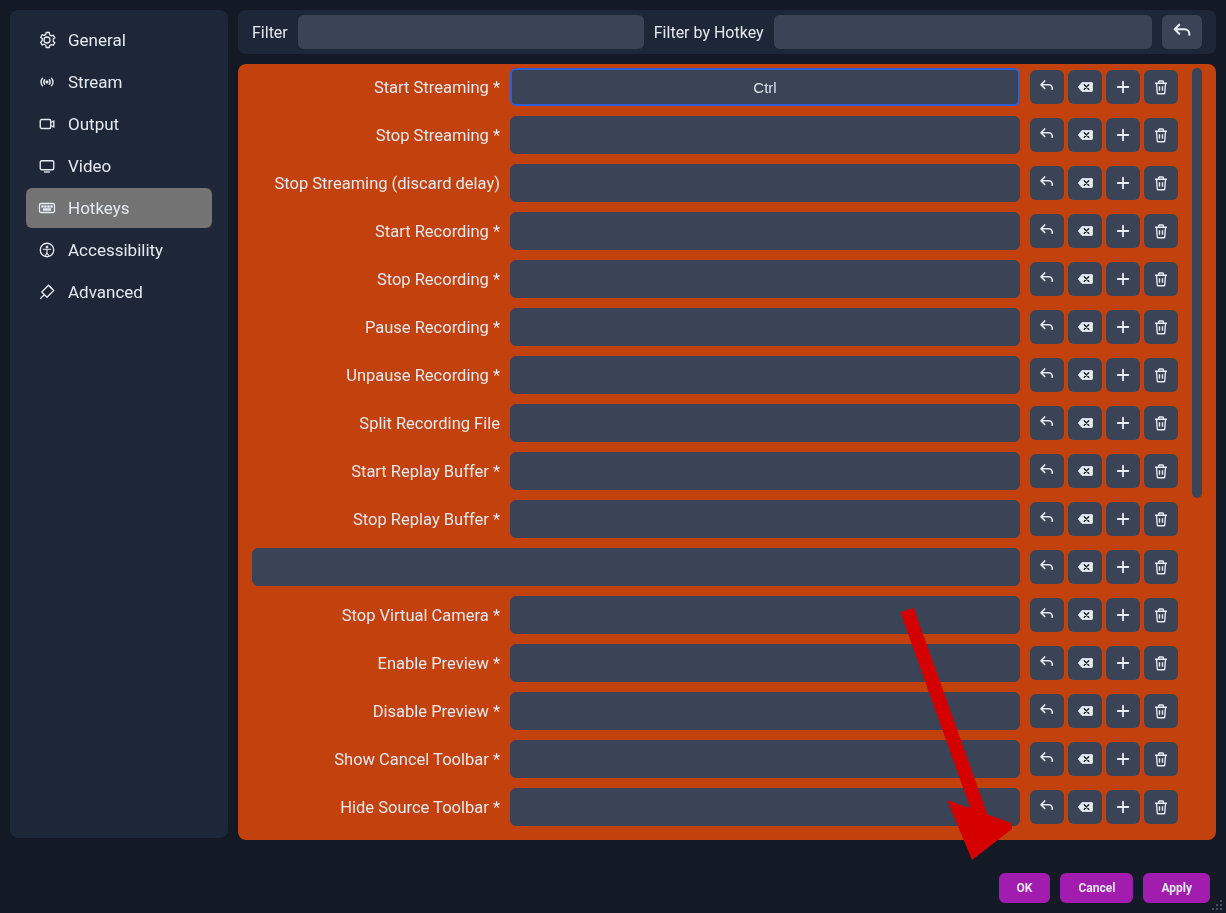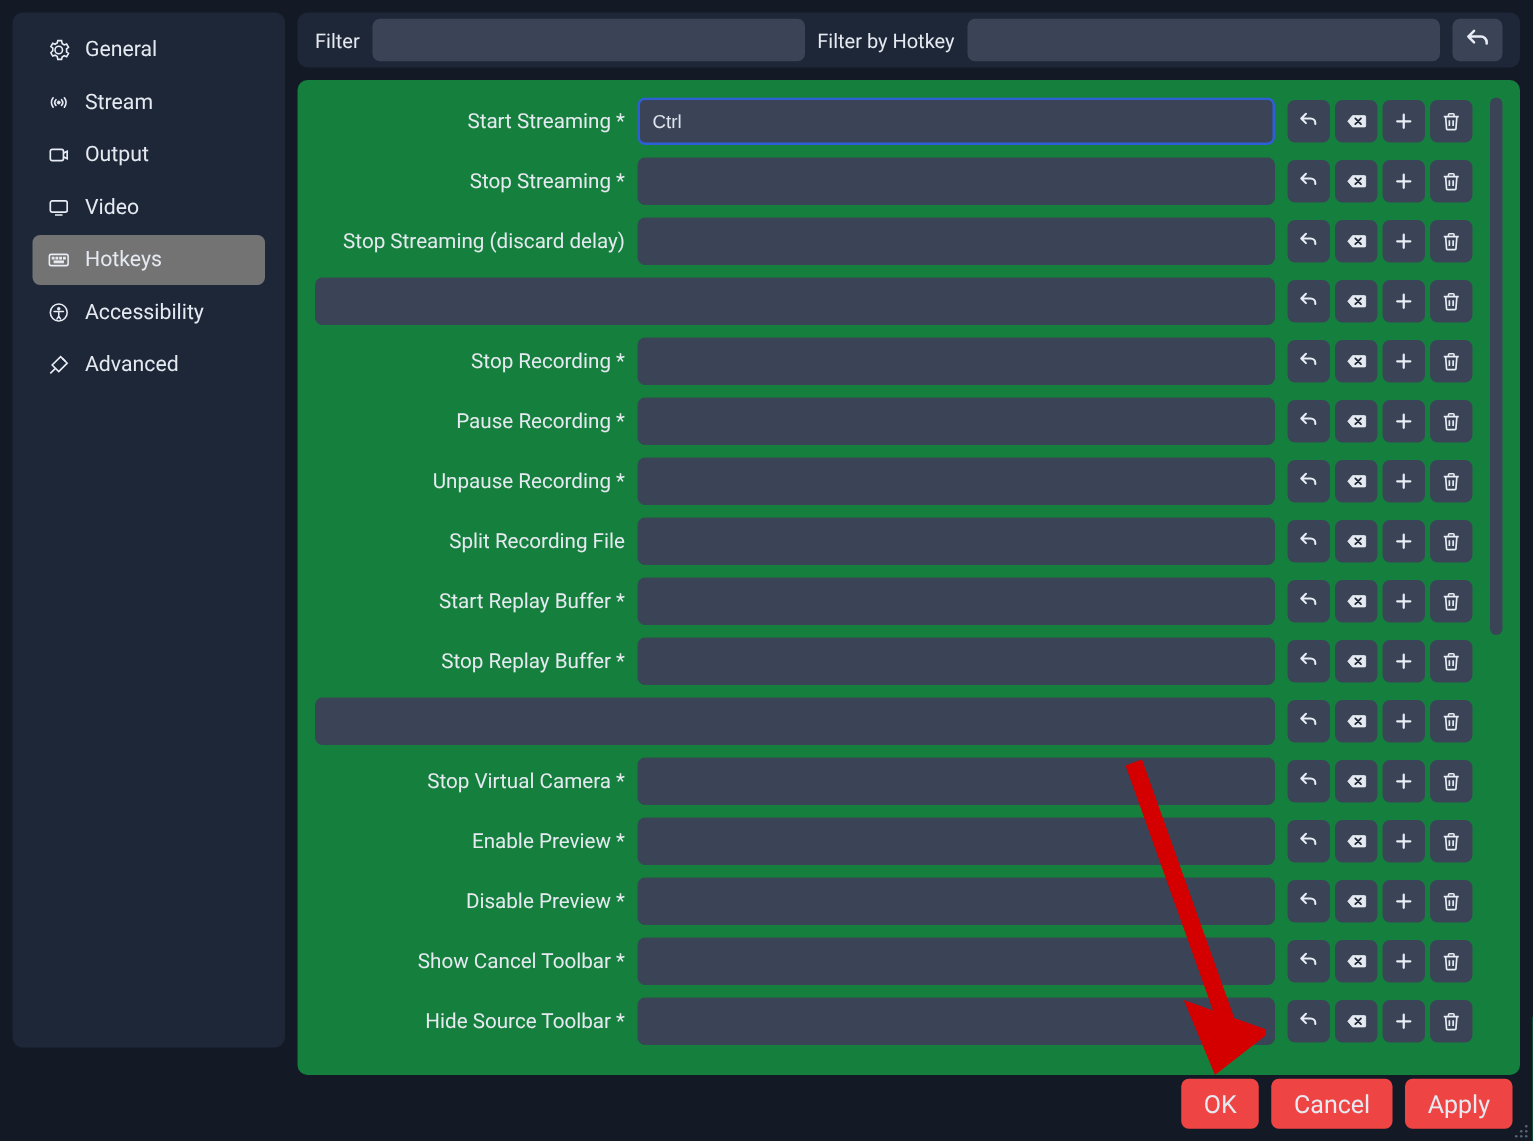--- a/index.html
+++ b/index.html
@@ -73,24 +73,24 @@
   width: 40px; height: 34px;
   background: #3a4456;
   border-radius: 6px;
   display:flex; align-items:center; justify-content:center;
   cursor:pointer;
 }
 .reset-all svg { width: 22px; height: 22px; stroke:#e8ecf4; fill:none; stroke-width:2.2; }
 
 
 .hotkey-panel {
-  background: #15803d;
+  background: #c2410c;
   border-radius: 8px;
   flex: 1;
-  padding: 14px 14px;
+  padding: 4px 14px;
   position: relative;
   display:flex;
 }
 .hotkey-scroll {
   flex: 1;
   overflow-y: hidden;
   padding-right: 14px;
 }
 .scrollbar-track {
   width: 10px;
@@ -121,20 +121,21 @@
   height: 38px;
   background: #3a4456;
   border: 1px solid #3a4456;
   border-radius: 6px;
   color: #dfe4ee;
   padding: 0 10px;
   font-size: 15px;
 }
 .hotkey-input.focused {
   border: 2px solid #2f5fd6;
+  text-align: center;
 }
 .row-btns { display:flex; gap:4px; }
 .row-btn {
   width: 34px; height: 34px;
   background: #3a4456;
   border-radius: 6px;
   display:flex; align-items:center; justify-content:center;
   cursor:pointer;
 }
 .row-btn svg { width: 18px; height: 18px; fill:#e8ecf4; stroke:#e8ecf4; }
@@ -146,25 +147,26 @@
   pointer-events: none;
 }
 
 
 .footer {
   position: absolute;
   bottom: 10px; right: 16px;
   display: flex; gap: 10px;
 }
 .footer-btn {
-  background: #ef4444;
+  background: #a21caf;
   border-radius: 6px;
   padding: 8px 18px;
-  font-size: 20px;
+  font-size: 12px;
   cursor: pointer;
+  font-weight: bold;
 }
 
 
 .grip {
   position: absolute;
   right: 3px; bottom: 3px;
   width: 14px; height: 14px;
 }
 .grip svg { width: 14px; height: 14px; fill:#5a6578; }
 </style>
@@ -336,20 +338,21 @@
               </div>
               <div class="row-btn">
                 <svg viewBox="0 0 24 24">
                   <path d="M4 7h16M9 7V5a1 1 0 011-1h4a1 1 0 011 1v2M6 7l1 13a1 1 0 001 1h8a1 1 0 001-1l1-13" fill="none" stroke-width="1.8"></path>
                   <path d="M10 11v6M14 11v6" stroke-width="1.8"></path>
                 </svg>
               </div>
             </div>
           </div>
           <div class="hotkey-row">
+            <div class="hotkey-label">Start Recording *</div>
             <input class="hotkey-input" value="" style="">
             <div class="row-btns">
               <div class="row-btn">
                 <svg viewBox="0 0 24 24">
                   <path d="M9 14l-5-5 5-5M4 9h10a5 5 0 015 5v1" fill="none" stroke-linecap="round" stroke-linejoin="round" stroke-width="2.2"></path>
                 </svg>
               </div>
               <div class="row-btn">
                 <svg viewBox="0 0 24 24">
                   <path d="M21 6H8l-5 6 5 6h13a1 1 0 001-1V7a1 1 0 00-1-1z" fill="currentColor"></path>

